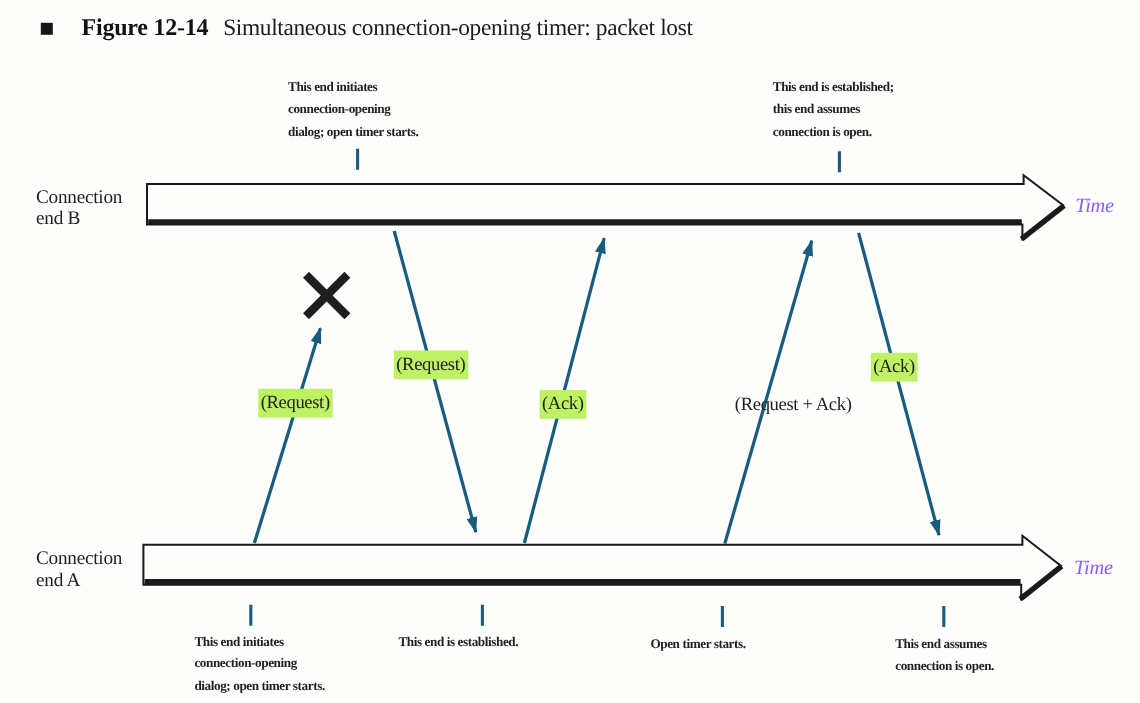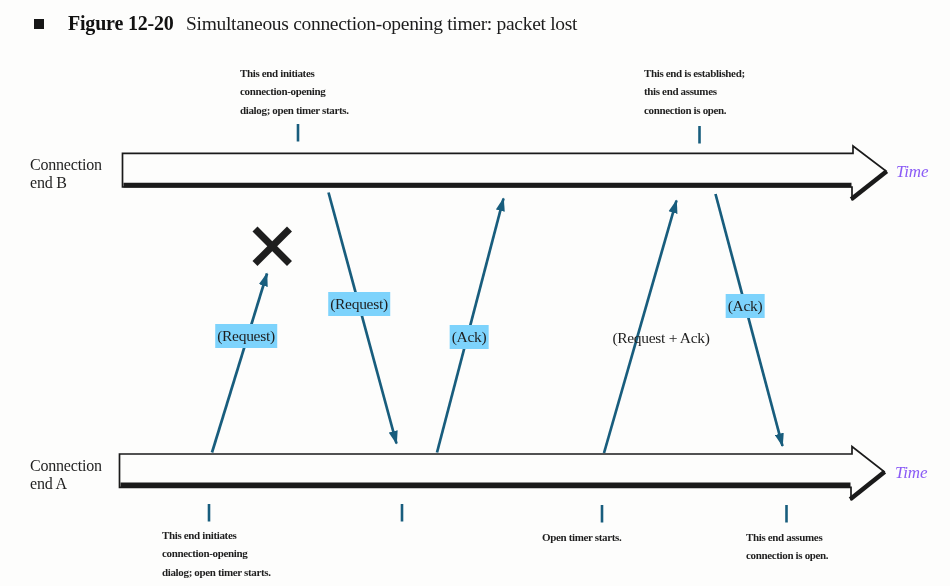--- a/index.html
+++ b/index.html
@@ -73,30 +73,30 @@
   }
   .msg-label {
     position: absolute;
     transform: translate(-50%, -50%);
     font-size: 15.5px;
     letter-spacing: -0.3px;
     color: #1f1f1f;
     white-space: nowrap;
     padding: 3px 2px;
   }
-  .msg-label.opaque { background: #7dd3fc; }
+  .msg-label.opaque { background: #bef264; }
 </style>
 </head>
 <body>
 
 <div class="page">
 
   <div class="figure-header">
     <span class="figure-bullet"></span>
-    <span class="figure-label">Figure 12-20</span>
+    <span class="figure-label">Figure 12-14</span>
     <span class="figure-caption">Simultaneous connection-opening timer: packet lost</span>
   </div>
 
   <svg class="diagram-svg" width="950" height="586" viewBox="0 0 950 586">
     <defs>
       <marker id="bluehead" markerWidth="14" markerHeight="10" refX="12.6" refY="5" orient="auto" markerUnits="userSpaceOnUse">
         <path d="M0,0.4 L13.6,5 L0,9.6 z" fill="#185d7d"></path>
       </marker>
     </defs>
 
@@ -156,20 +156,23 @@
     <div>This end is established;</div>
     <div>this end assumes</div>
     <div>connection is open.</div>
   </div>
 
   <div class="annotation" style="left:162px; top:526px;">
     <div>This end initiates</div>
     <div>connection-opening</div>
     <div>dialog; open timer starts.</div>
   </div>
+  <div class="annotation" style="left:332px; top:526px;">
+    <div>This end is established.</div>
+  </div>
   <div class="annotation" style="left:542px; top:528px;">
     <div>Open timer starts.</div>
   </div>
   <div class="annotation" style="left:746px; top:528px;">
     <div>This end assumes</div>
     <div>connection is open.</div>
   </div>
 
   <div class="msg-label opaque" style="left:246px; top:336px;">(Request)</div>
   <div class="msg-label opaque" style="left:359px; top:304px;">(Request)</div>

